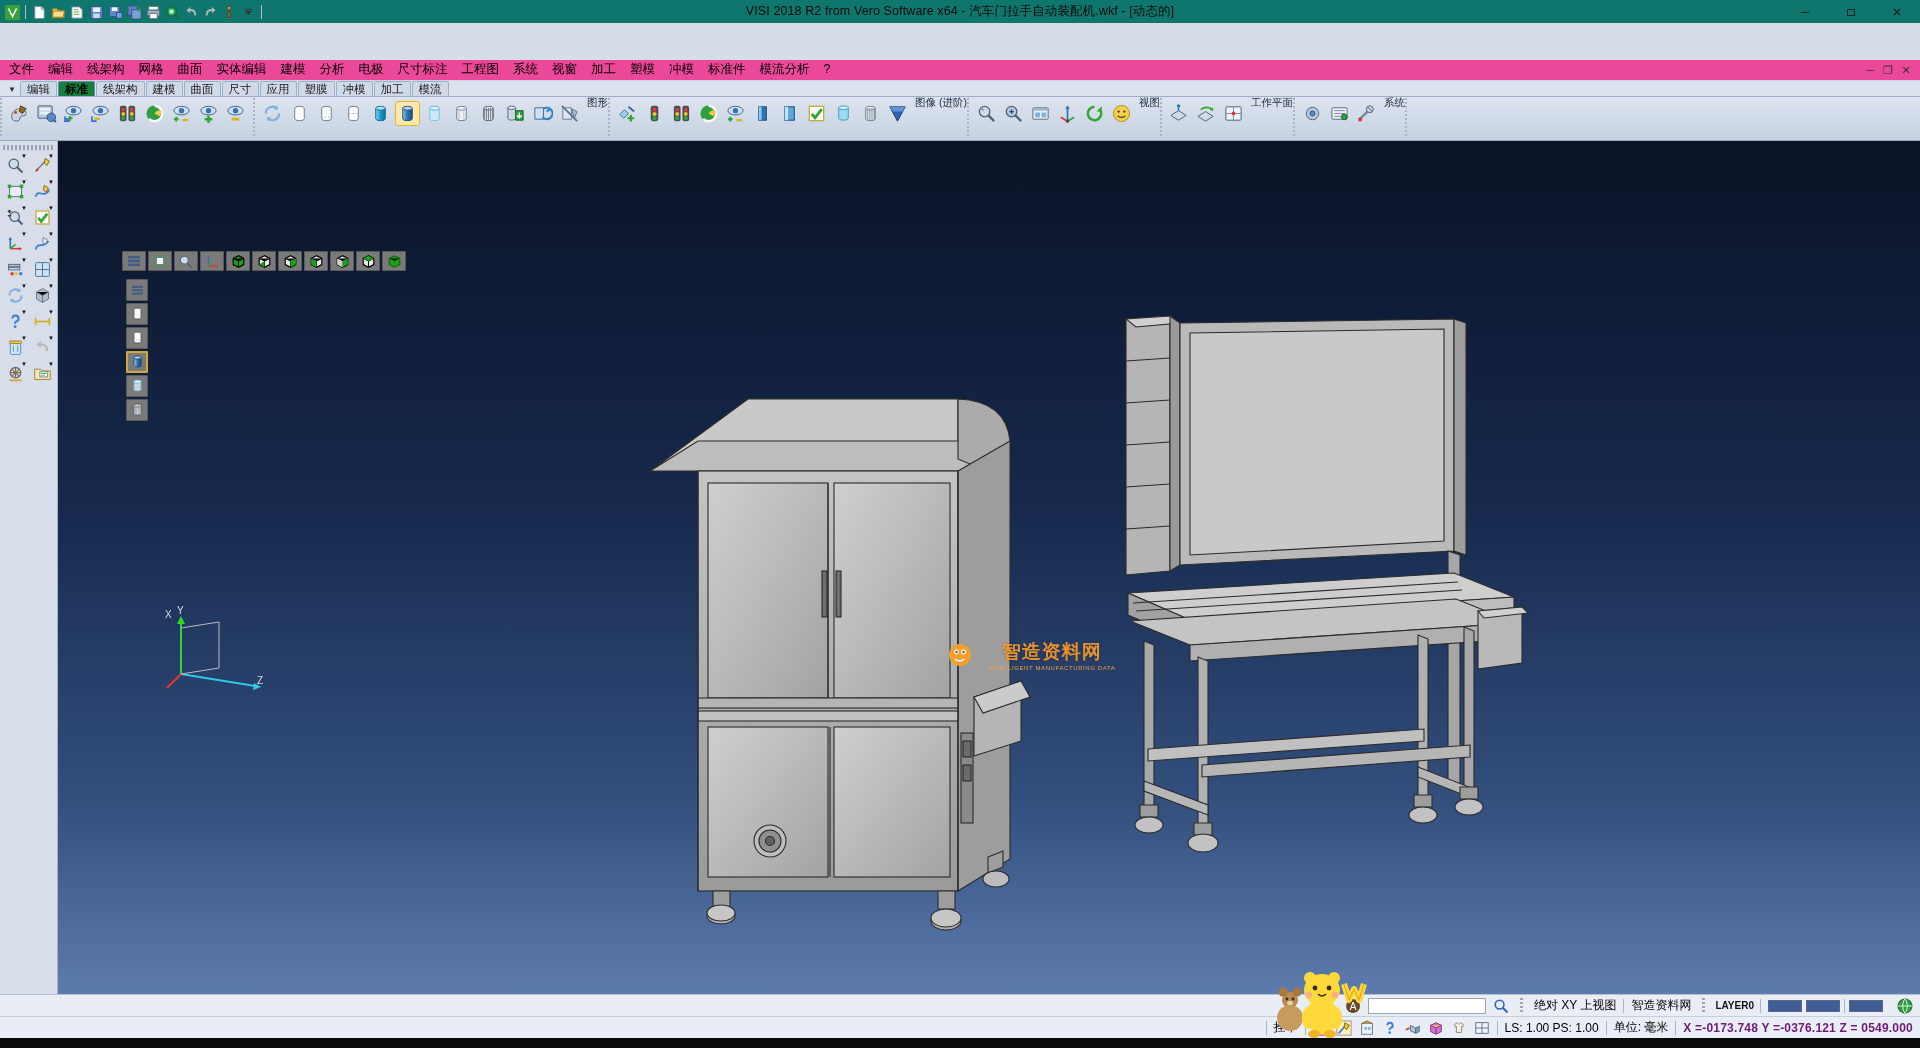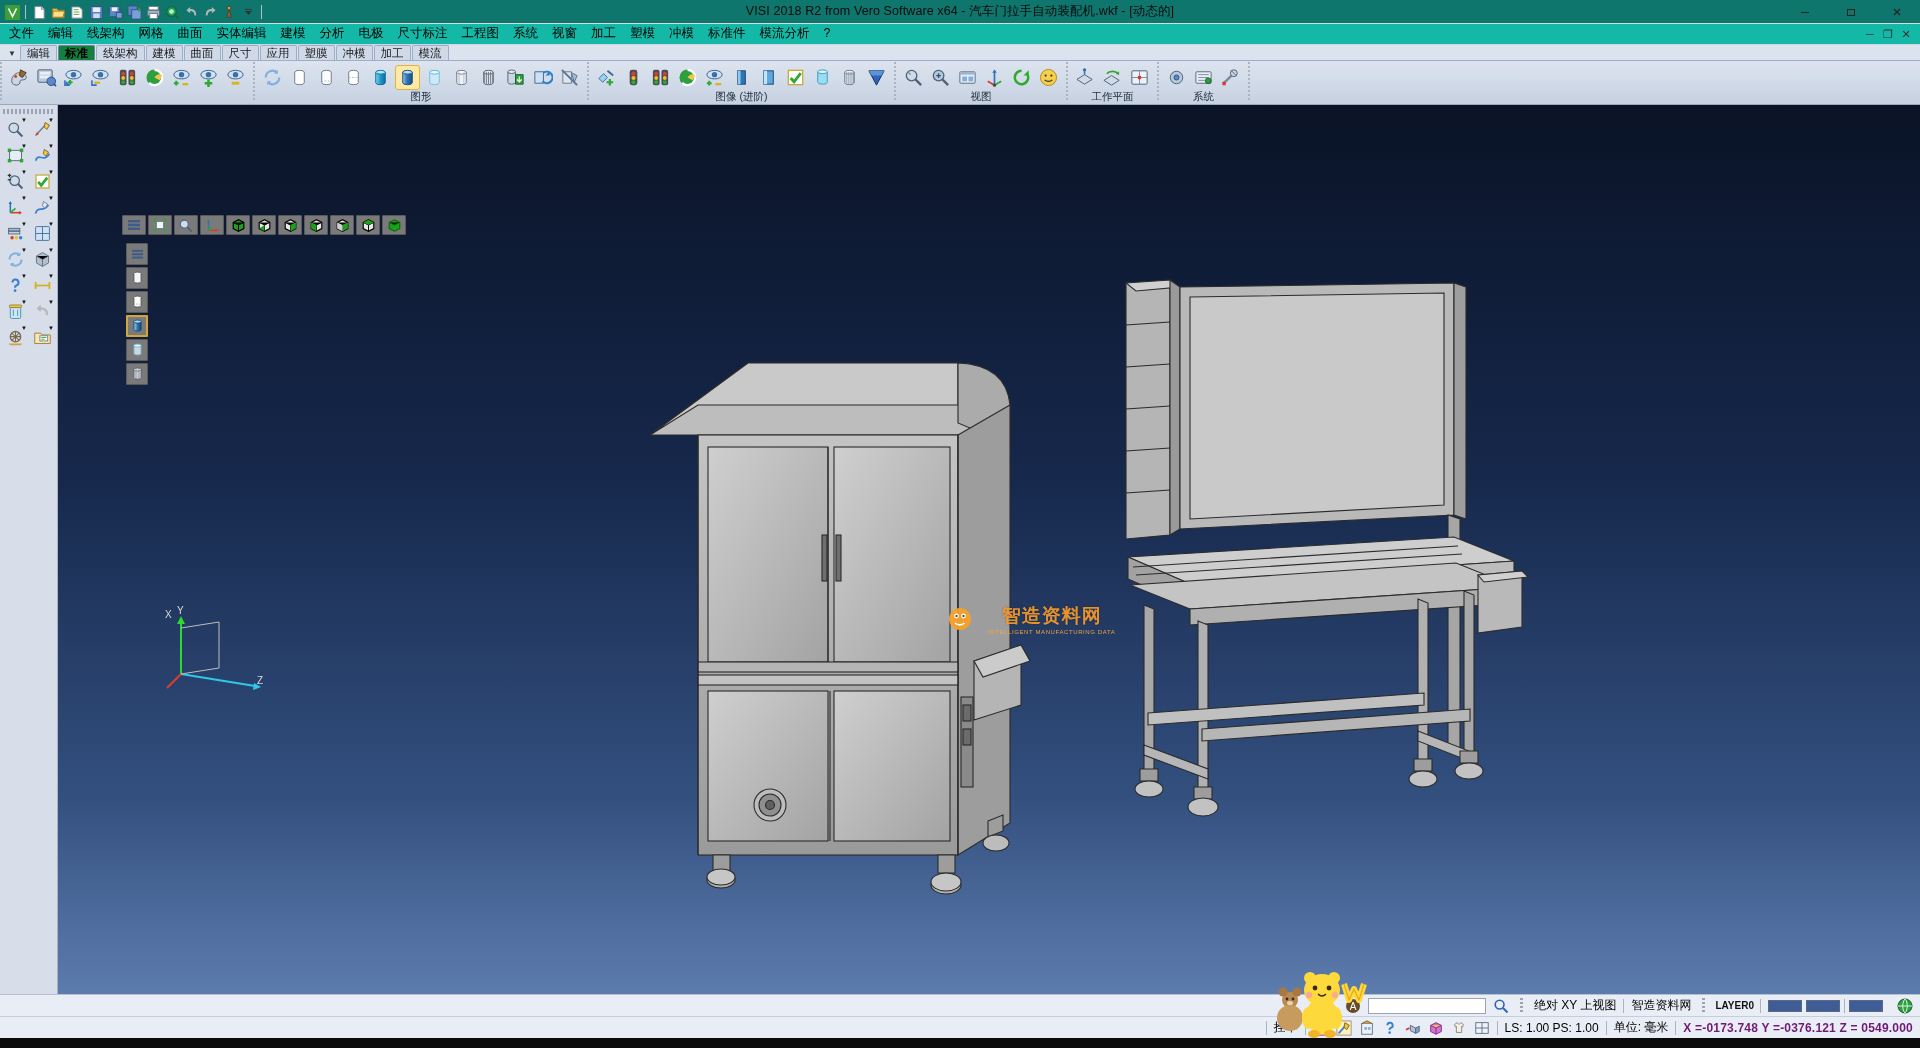--- a/index.html
+++ b/index.html
@@ -22,23 +22,24 @@
     font-size:12.5px; color:#0b0b0b; letter-spacing:.1px;
   }
   .winbtns { margin-left:auto; display:flex; height:24px; z-index:5; }
   .winbtn { width:46px; height:24px; display:flex; align-items:center; justify-content:center;
             font-size:12px; color:#222; }
   .winbtn.close { }
   .winbtn svg { display:block; }
 
   
   .menurow {
-    height:37px; background:#14b8a6; display:flex; align-items:center;
+    height:37px; background:#ec4899; display:flex; align-items:center;
     padding-left:2px; flex:0 0 20px; position:relative;
     border-bottom:1px solid #cdd6e4;
+    margin-top:36px;
   }
   .menuitem {
     padding:1px 7px 2px 7px; font-size:12.5px; color:#000;
     line-height:17px; white-space:nowrap;
   }
   .menu-right { margin-left:auto; display:flex; align-items:center; gap:2px; padding-right:6px; }
   .mini-btn { width:16px; height:16px; display:flex; align-items:center; justify-content:center;
               font-size:11px; color:#333; }
 
   
@@ -60,21 +61,21 @@
     border-radius:2px 2px 0 0; white-space:nowrap;
   }
   .tab.active { background:#15803d; color:#000; font-weight:bold; border-color:#6e87a8; }
 
   
   .ribbon {
     height:44px; background:#cfd8e6; display:flex; align-items:flex-start;
     flex:0 0 44px; border-bottom:1px solid #9aa7b8; position:relative;
     background-image:linear-gradient(#dde4ef, #c6d1e1);
   }
-  .rgroup { display:flex; flex-direction:column; height:44px; position:relative; }
+  .rgroup { display:flex; height:44px; position:relative; }
   .ricons { display:flex; align-items:center; gap:2px; padding:2px 5px 0 5px; height:30px; }
   .rlabel { font-size:10.5px; color:#23303f; text-align:center; line-height:11px; height:12px; }
   .gsep { width:2px; height:40px; margin-top:1px;
           background:repeating-linear-gradient(to bottom,#aab4c3 0 2px,transparent 2px 4px); }
   .ricon { width:25px; height:25px; border-radius:3px; display:flex; align-items:center; justify-content:center;
            position:relative; }
   .ricon.sel { background:#ffe9a8; border:1px solid #e0b43a; }
 
   
   .main { flex:1 1 auto; display:flex; position:relative; min-height:0; }

